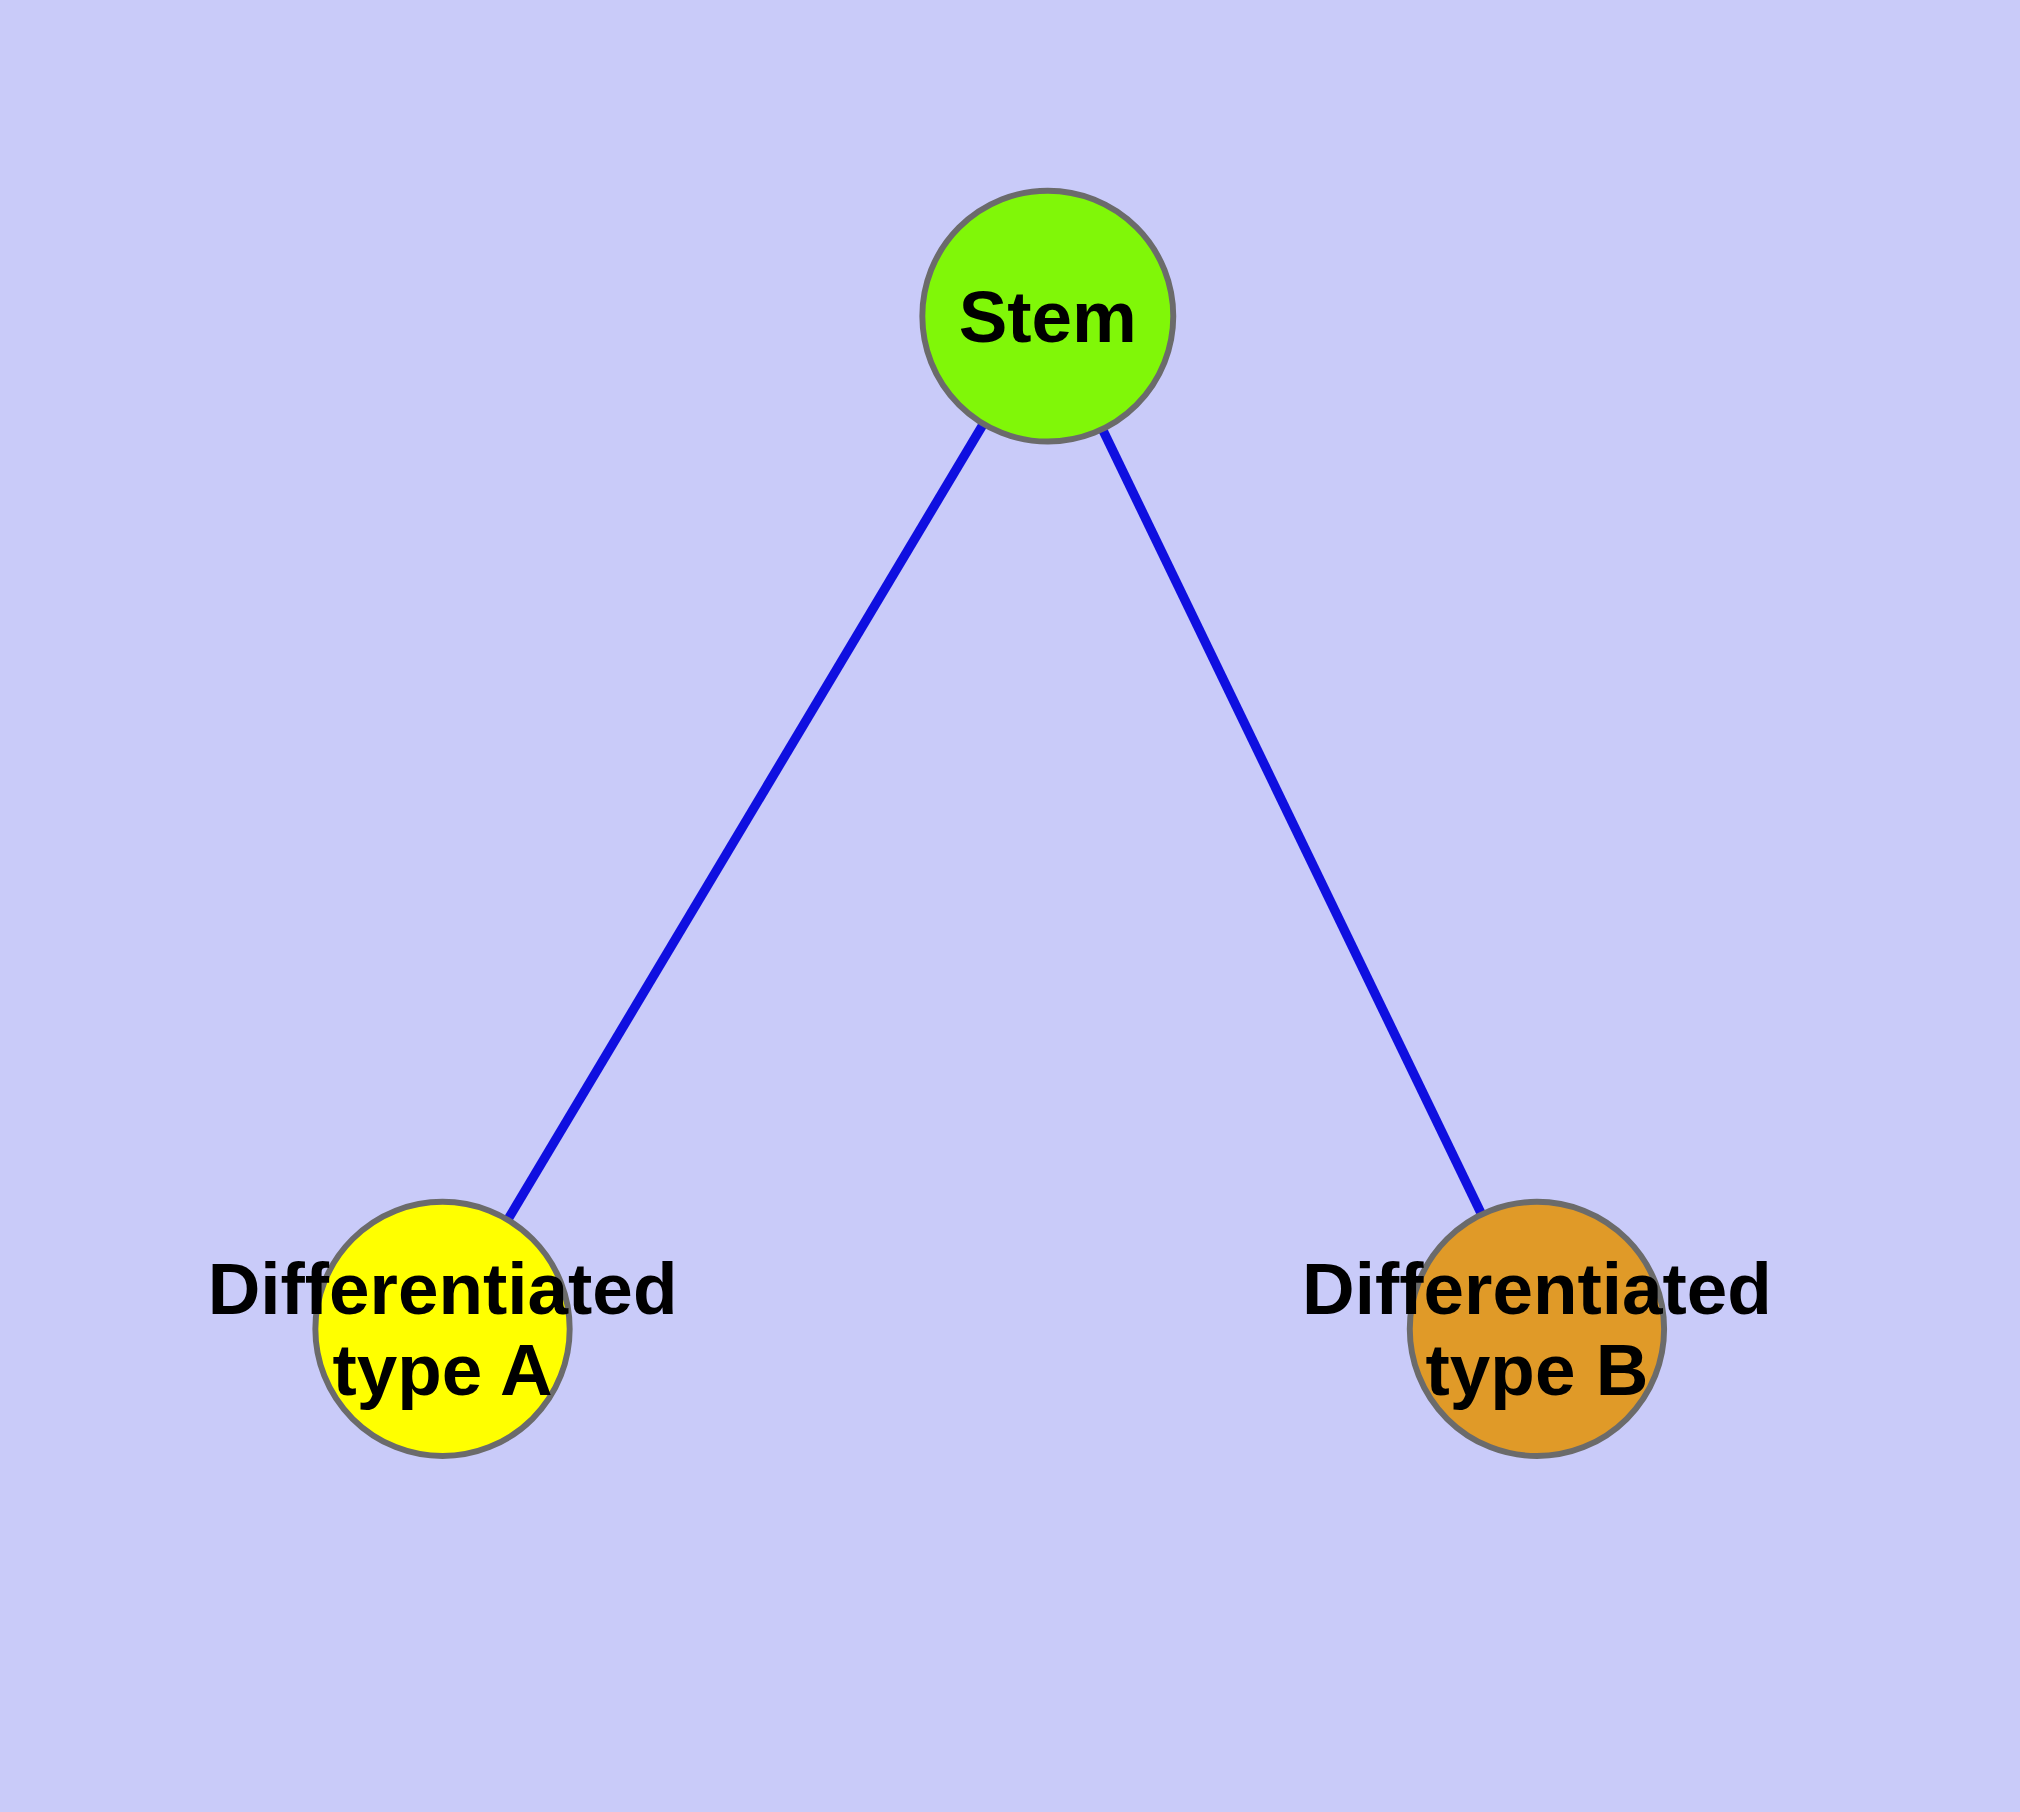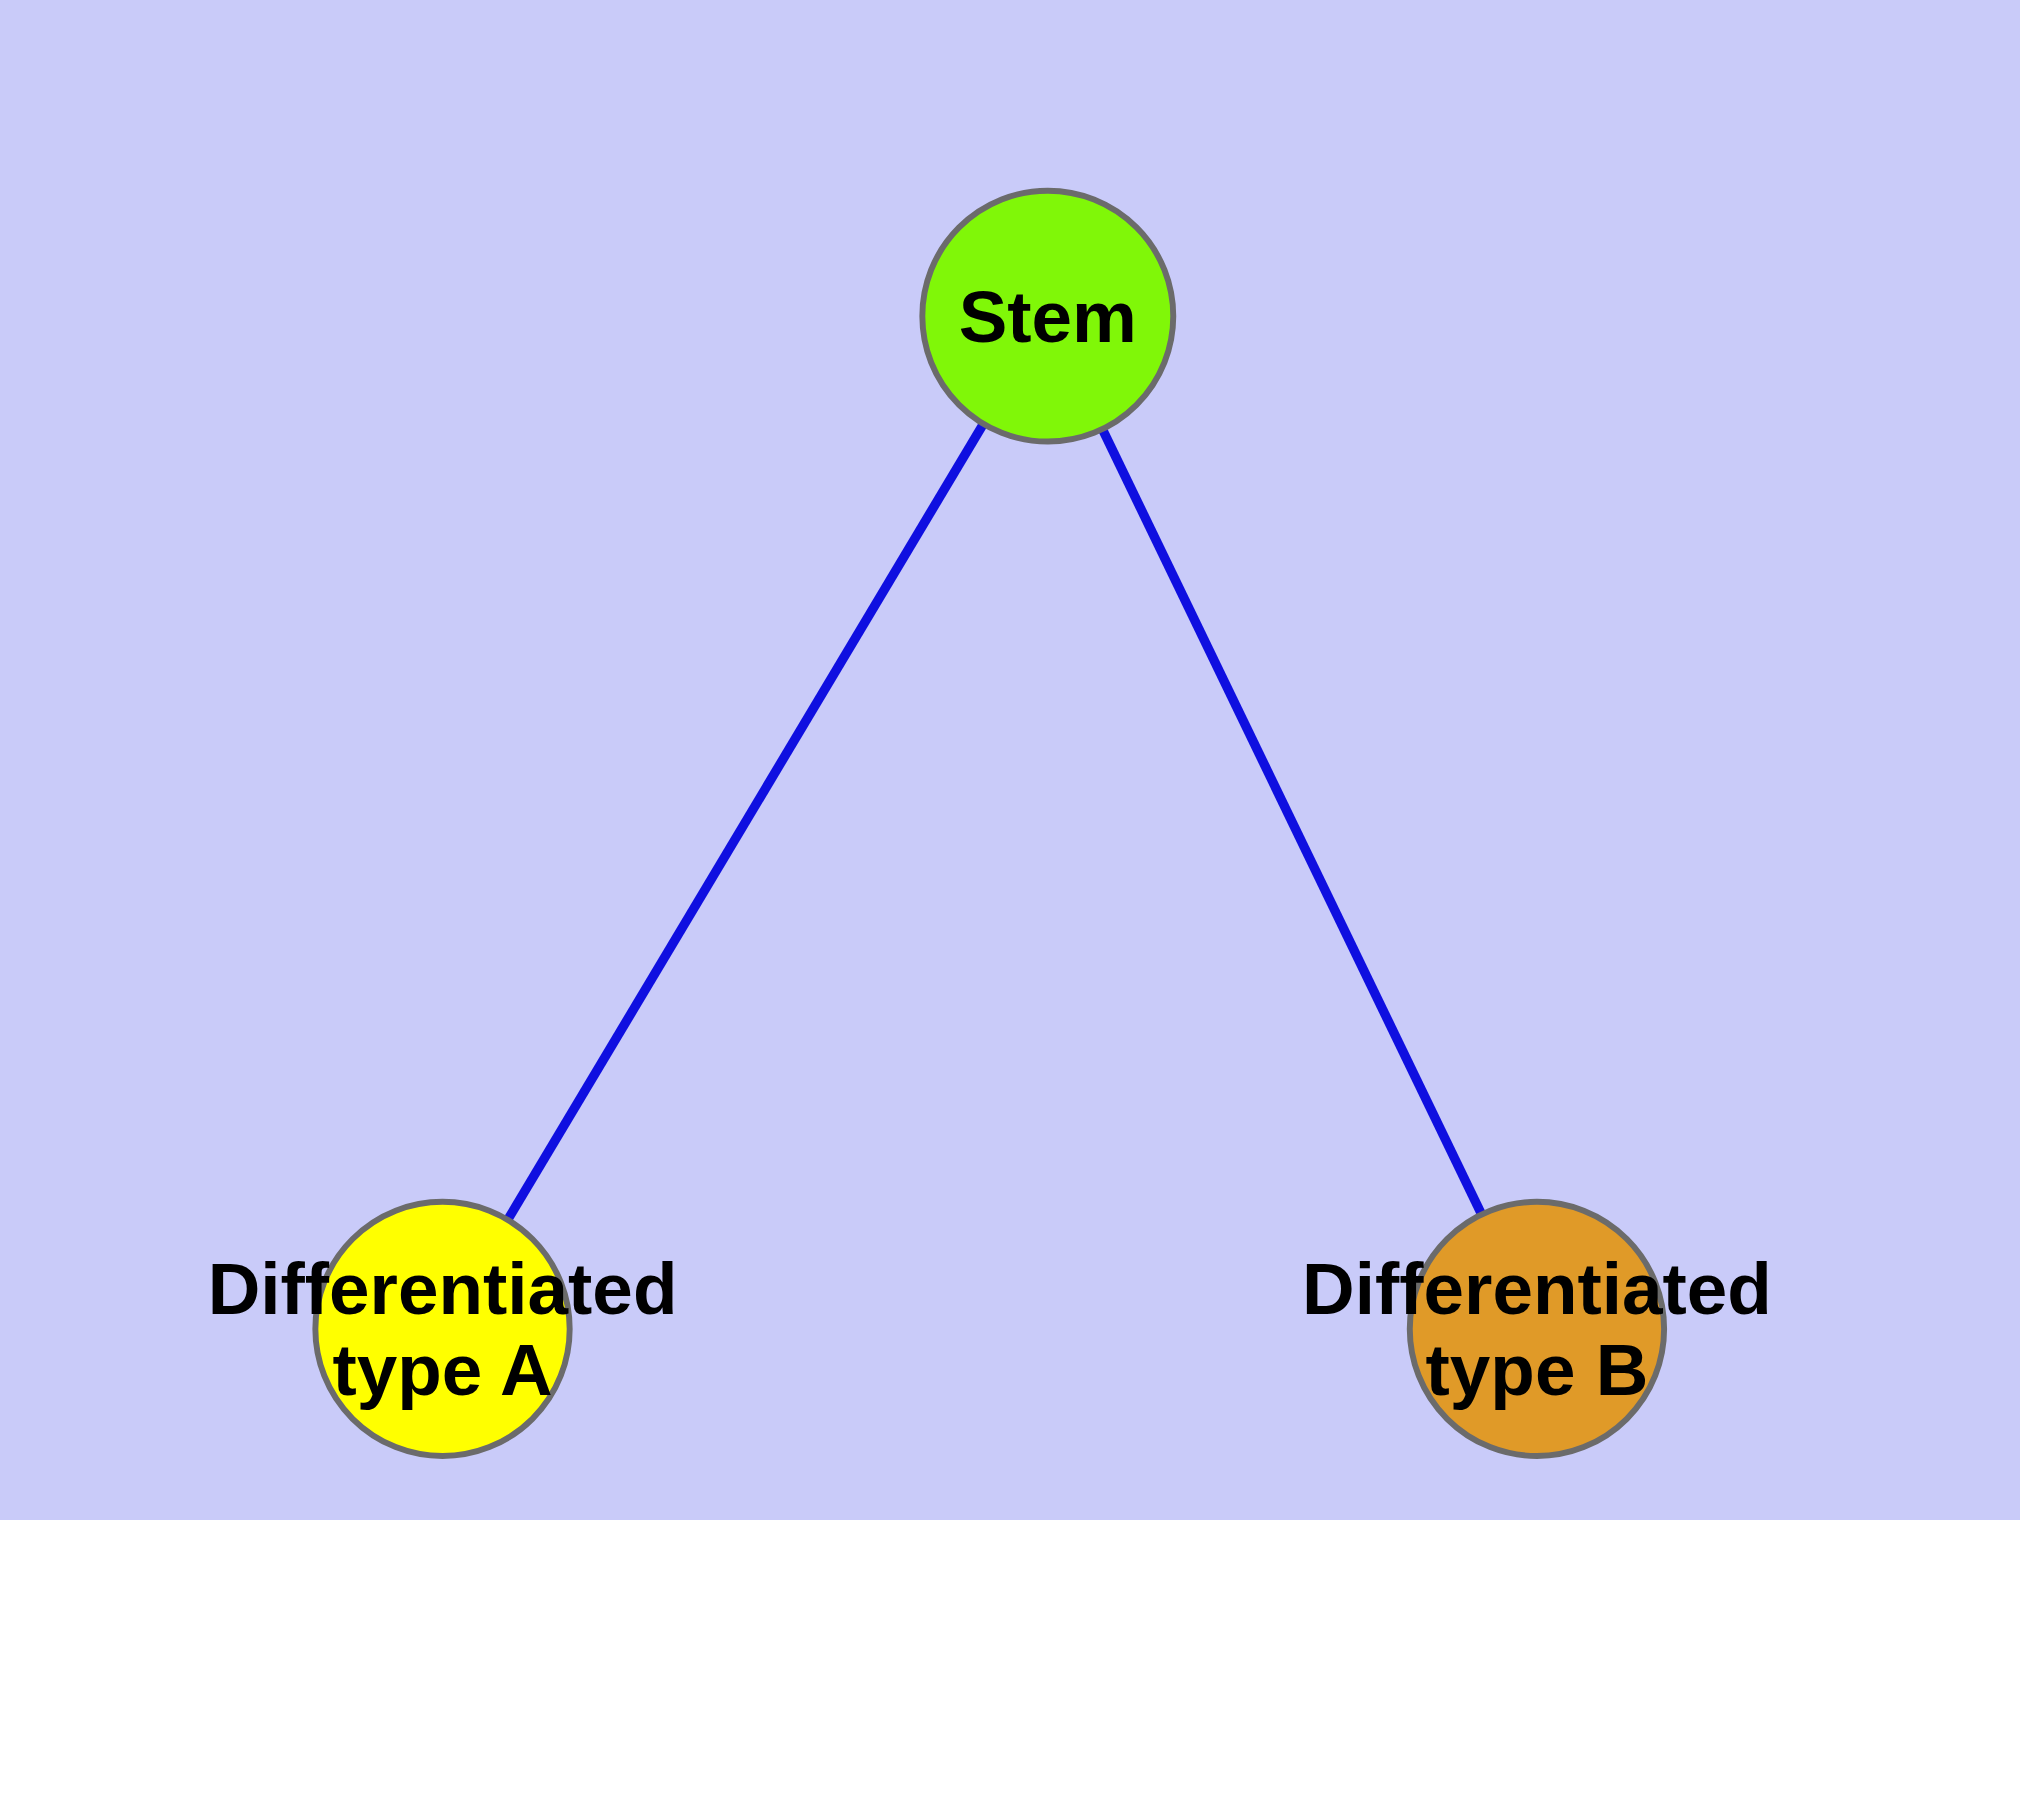--- a/index.html
+++ b/index.html
@@ -4,21 +4,21 @@
 <title>Cell differentiation graph</title>
 <style>
   html, body {
     margin: 0;
     padding: 0;
     background: #ffffff;
   }
   #stage {
     position: relative;
     width: 2021px;
-    height: 1520px;
+    height: 1812px;
     overflow: hidden;
     background: #84cc16;
     font-family: "Liberation Sans", sans-serif;
     text-align: center;
   }
   #graph-svg {
     position: absolute;
     inset: 0;
     width: 2021px;
     height: 1812px;

